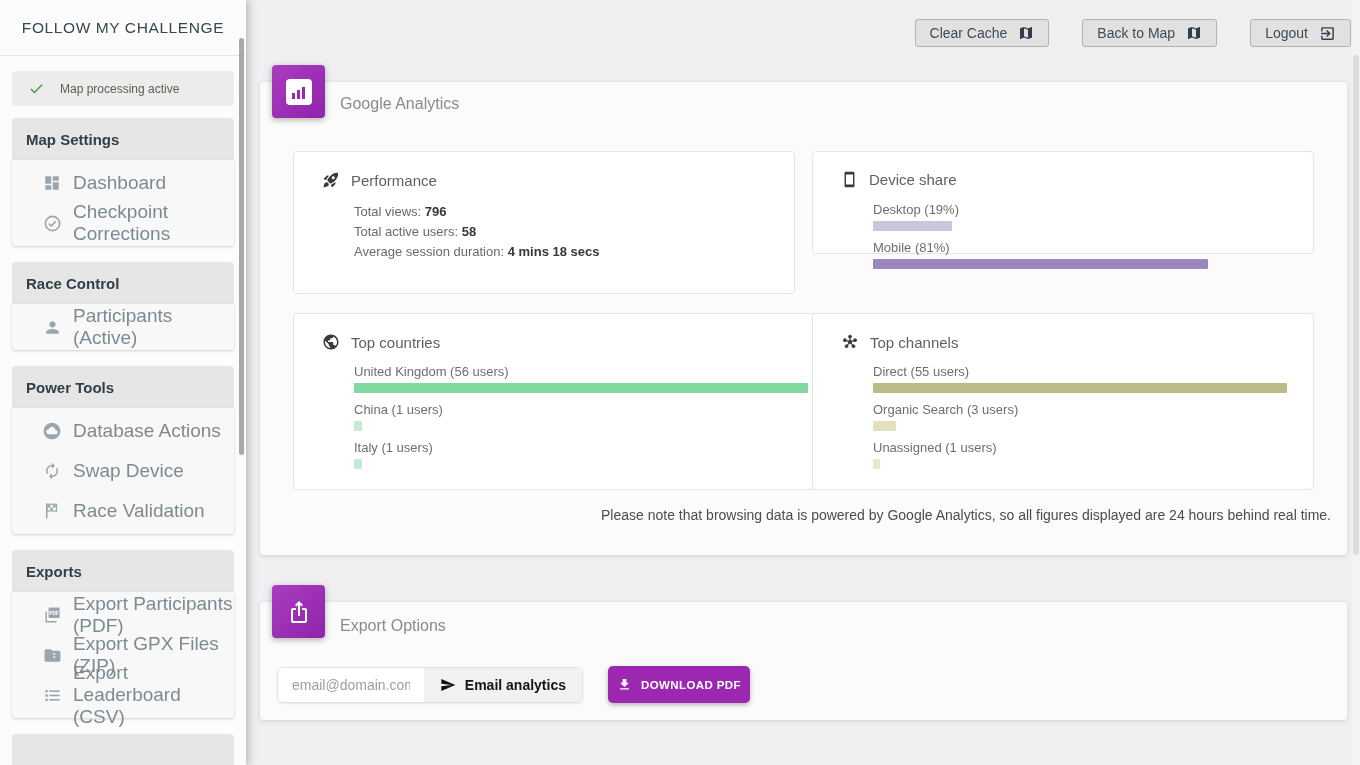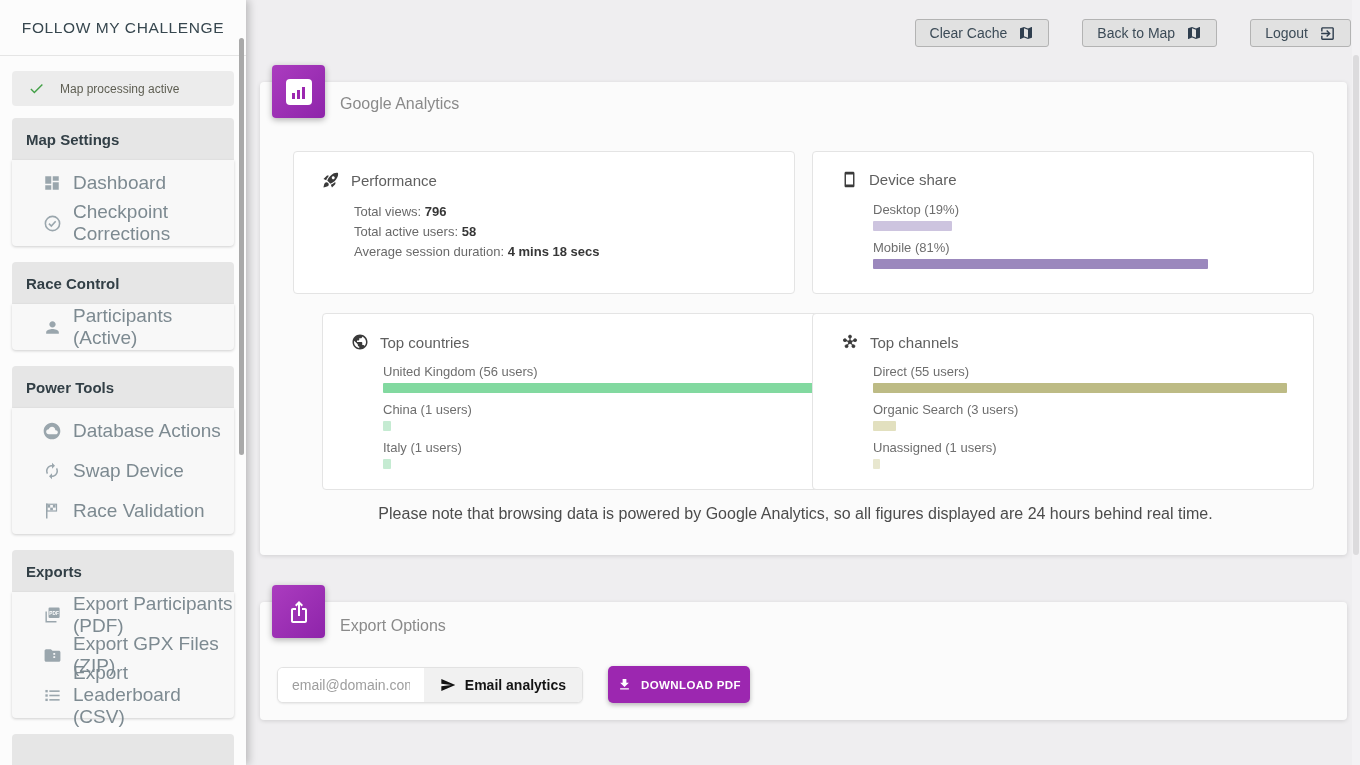--- a/index.html
+++ b/index.html
@@ -44,32 +44,32 @@
   .p-head { position:absolute; left:80px; top:13px; font-size:16px; color:#8a8a8a; }
   .panel-export .p-head { top:15px; }
   .white-box { width:26px; height:26px; background:#fff; border-radius:4px; display:flex;
                align-items:flex-end; justify-content:center; gap:2px; padding-bottom:6px; }
   .white-box i { display:block; width:3px; background:#9c27b0; }
   .white-box i.b1{height:6px;} .white-box i.b2{height:9px;} .white-box i.b3{height:12px;}
 
   
   .stat-card { position:absolute; background:#fff; border:1px solid #e4e4e4; border-radius:4px; }
   .sc-perf { left:33px; top:69px; width:502px; height:143px; }
-  .sc-device { left:552px; top:69px; width:502px; height:143px; }
-  .sc-countries { left:33px; top:231px; width:542px; height:177px;margin-left:29px; }
+  .sc-device { left:552px; top:69px; width:502px; height:103px; }
+  .sc-countries { left:33px; top:231px; width:542px; height:177px; }
   .sc-channels { left:552px; top:231px; width:502px; height:177px; }
   .card-head { position:absolute; top:19px; left:28px; display:flex; gap:11px; align-items:center; }
   .card-head .title { font-size:15px; color:#5f5f5f; }
   .card-body { position:absolute; left:60px; top:50px; right:26px; }
   .kv { font-size:13px; color:#696969; line-height:20px; }
   .kv b { color:#363636; }
   .bar-label { font-size:13px; color:#6e6e6e; margin-bottom:4px; }
   .hbar { height:10px; border-radius:1px; margin-bottom:9px; }
-  .ga-note { position:absolute; left:0; right:16px; bottom:32px; text-align:center;
-             font-size:16px; color:#4c4c4c; }
+  .ga-note { position:absolute; left:0; right:16px; bottom:32px; text-align:right;
+             font-size:14px; color:#4c4c4c; }
 
   
   .exp-form { position:absolute; left:17px; top:64px; display:flex; align-items:center; }
   .email-group { width:306px; height:36px; display:flex; background:#fff; border:1px solid #e2e2e2;
                  border-radius:6px; overflow:hidden; box-shadow:0 1px 2px rgba(0,0,0,.08); }
   .email-group input { flex:1; border:none; outline:none; padding:0 14px; font-size:14px;
                        font-family:"Liberation Sans",sans-serif; color:#444; min-width:0; }
   .email-group input::placeholder { color:#9e9e9e; }
   .email-btn { background:#f1f1f1; border:none; padding:0 16px; display:flex; align-items:center;
                gap:9px; font-size:14px; font-weight:bold; color:#141414; cursor:pointer;

